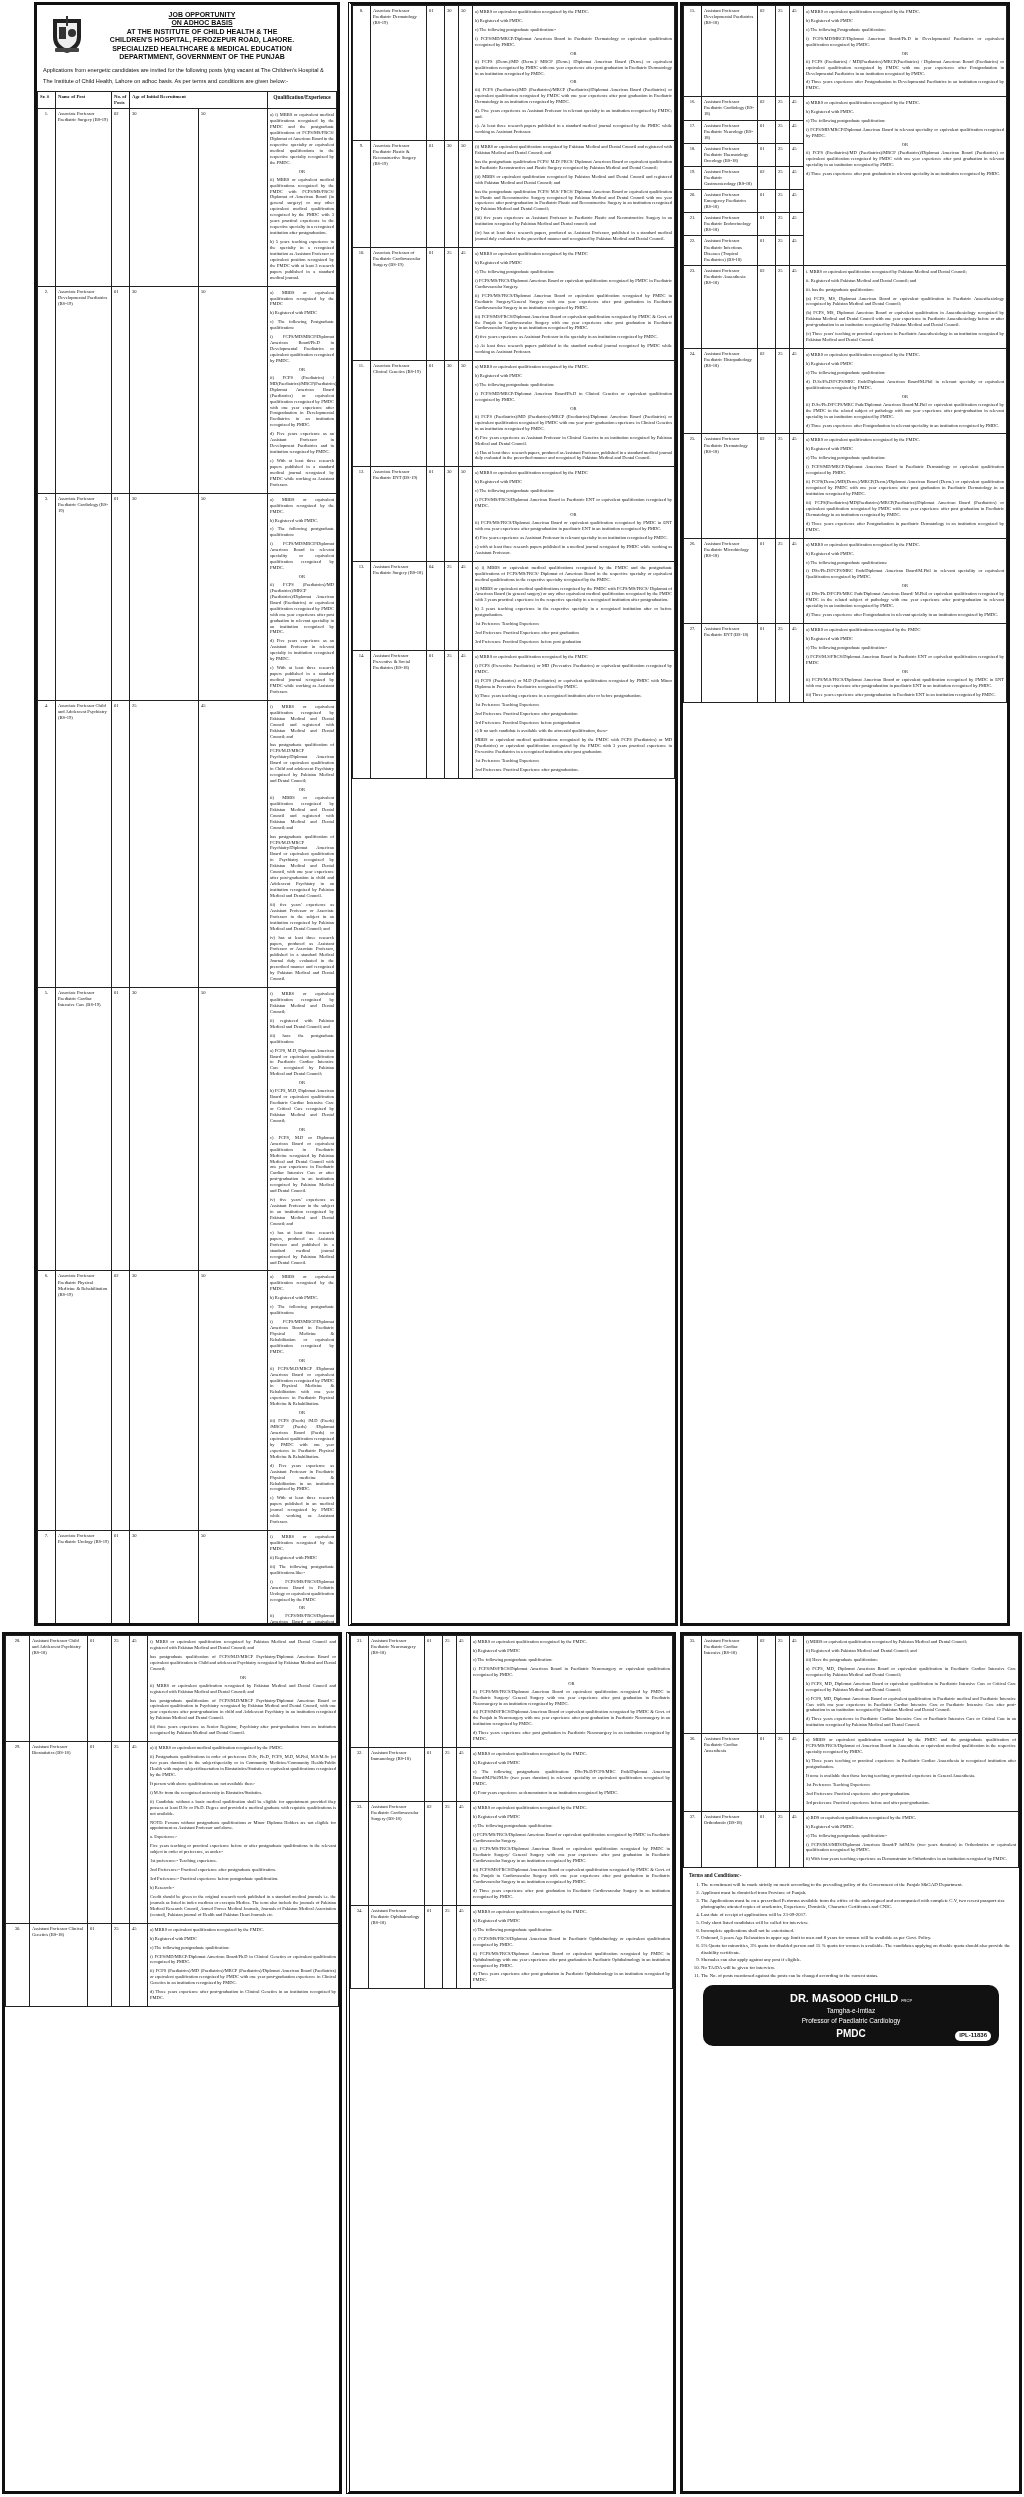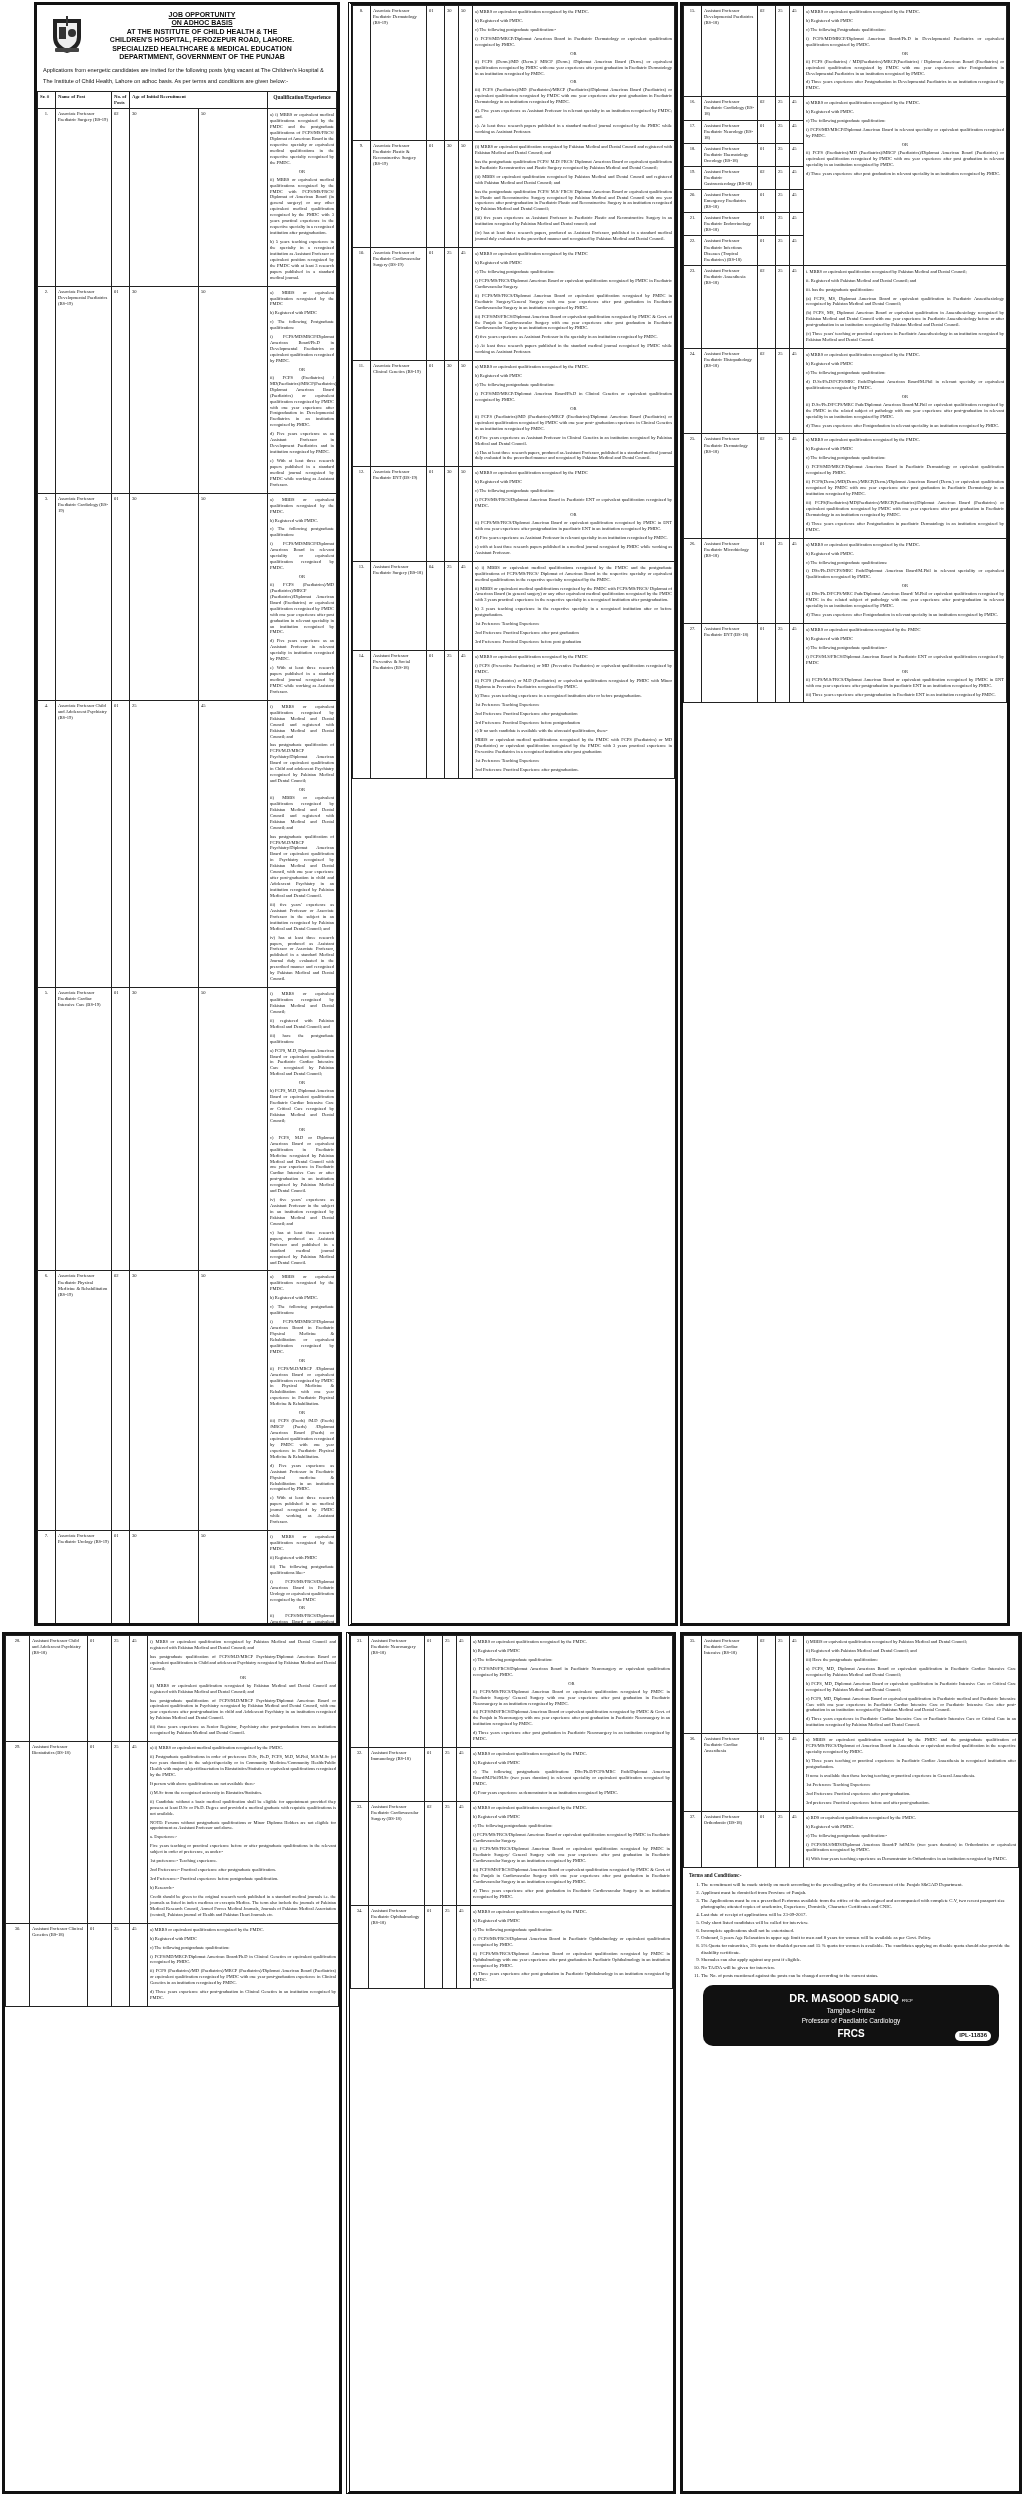--- a/index.html
+++ b/index.html
@@ -713,24 +713,24 @@
         <li>Only short listed candidates will be called for interview.</li>
         <li>Incomplete applications shall not be entertained.</li>
         <li>Onboard, 5 years Age Relaxation in upper age limit to men and 8 years for women will be available as per Govt. Policy.</li>
         <li>5% Quota for minorities, 3% quota for disabled person and 15 % quota for women is available. The candidates applying on disable quota should also provide the disability certificate.</li>
         <li>Shemales can also apply against any post if eligible.</li>
         <li>No TA/DA will be given for interview.</li>
         <li>The No. of posts mentioned against the posts can be changed according to the current status.</li>
       </ol>
       <div class="signature">
         <div class="sig-name">
-          <span>DR. MASOOD SADIQ</span>
+          <span>DR. MASOOD CHILD</span>
           <small>FRCP</small>
         </div>
         <div class="sig-title">Tamgha-e-Imtiaz</div>
         <div class="sig-title">Professor of Paediatric Cardiology</div>
-        <div class="sig-dean">FRCS</div>
+        <div class="sig-dean">PMDC</div>
         <span class="ipl">IPL-11836</span>
       </div>
     </div>
   </div>
 
 </div>
 
 </body></html>

